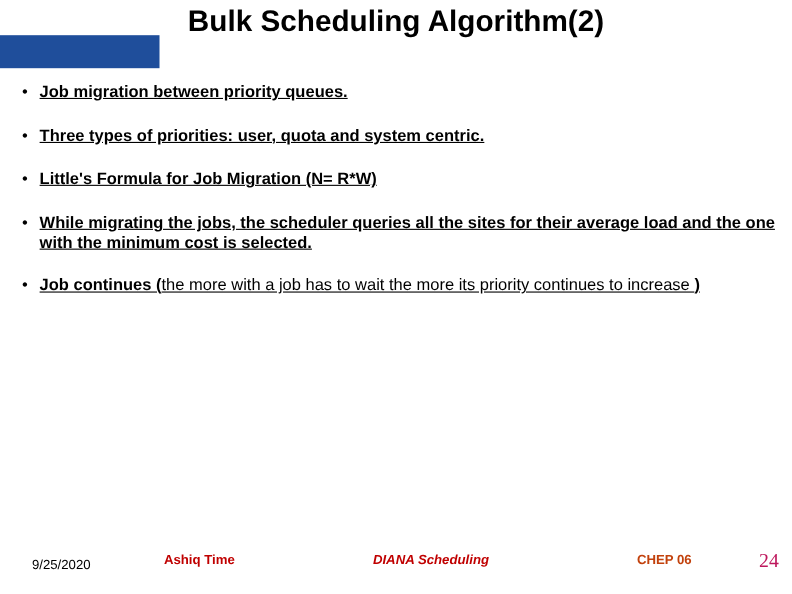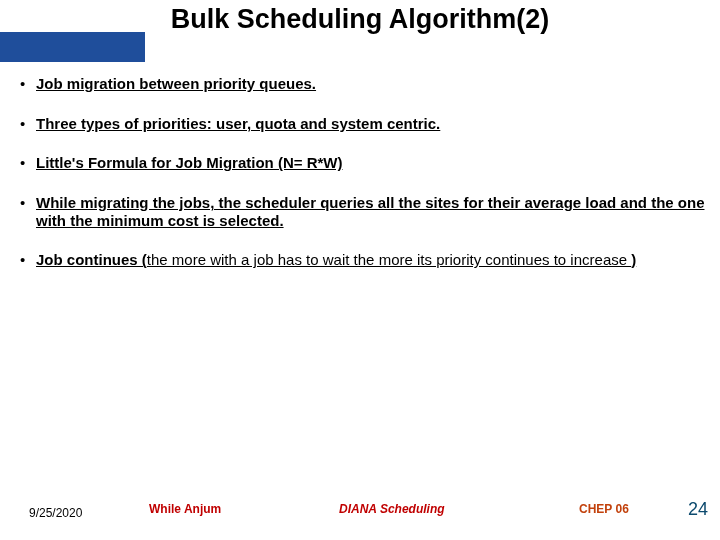--- a/index.html
+++ b/index.html
@@ -104,21 +104,22 @@
     bottom: 6px;
     font-size: 12px;
     font-weight: bold;
     color: #c2410c;
   }
   .f-page {
     position: absolute;
     right: 12px;
     bottom: 2px;
     font-size: 18px;
-    color: #0c4a6e;
+    color: #be185d;
+    font-family: Liberation Serif, serif;
   }
 </style>
 </head>
 <body>
 
 <div class="title-bar">
   <div class="title-rect"></div>
   <div class="title-text">Bulk Scheduling Algorithm(2)</div>
 </div>
 
@@ -137,17 +138,17 @@
       <span class="b-bold">While migrating the jobs, the scheduler queries all the sites for their average load and the one with the minimum cost is selected.</span>
     </li>
     <li>
       <span class="b-bold">Job continues (</span><span class="paren">the more with a job has to wait the more its priority continues to increase </span><span class="b-bold">)</span>
     </li>
   </ul>
 </div>
 
 <div class="footer">
   <div class="f-date">9/25/2020</div>
-  <div class="f-author">While Anjum</div>
+  <div class="f-author">Ashiq Time</div>
   <div class="f-project">DIANA Scheduling</div>
   <div class="f-conf">CHEP 06</div>
   <div class="f-page">24</div>
 </div>
 
 </body></html>

